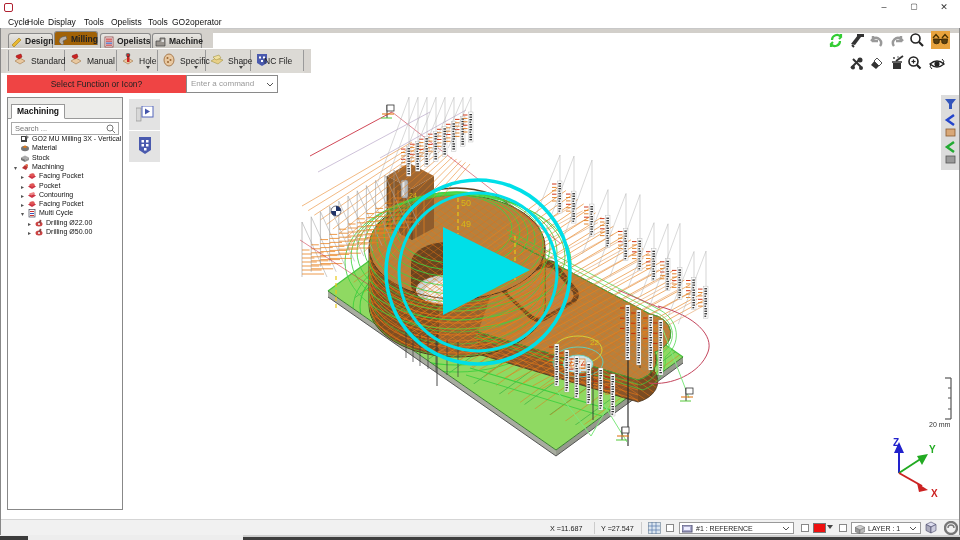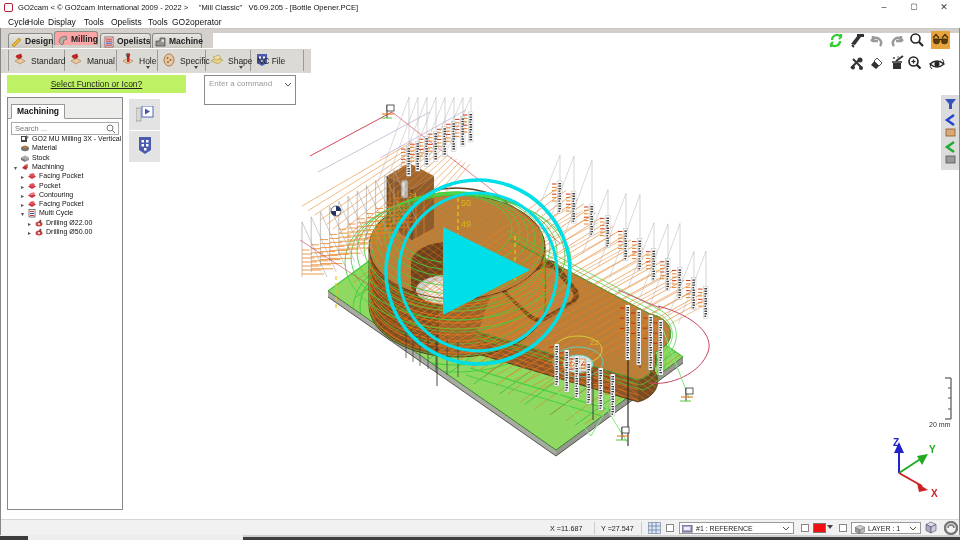--- a/index.html
+++ b/index.html
@@ -9,29 +9,29 @@
 #title-ic { left:4px; top:3px; width:9px; height:9px; border:1.5px solid #b02030; border-radius:2px; }
 #title-tx { left:18px; top:2.5px; font-size:7.6px; color:#111; white-space:pre; }
 .winbtn { top:1px; width:14px; height:13px; color:#333; font-size:9px; text-align:center; line-height:12px; }
 #menubar { left:0; top:15px; width:960px; height:14px; background:#fff; border-bottom:1px solid #c8c8c8; }
 .mi { position:absolute; top:2px; font-size:8.5px; color:#111; }
 #tabstrip { left:0; top:29px; width:960px; height:4px; background:#d2cfca; }
 #tabrow { left:0; top:30px; width:213px; height:18px; background:#d4d1cc; }
 .tab { position:absolute; top:3px; height:15px; background:linear-gradient(#e8e6e2,#ccc9c3);
   border:1px solid #8a8a8a; border-bottom:none; border-radius:3px 3px 0 0;
   font-size:8.5px; font-weight:bold; color:#222; padding:2px 4px 0 16px; }
-.tab.active { background:#fca5a5; top:1px; height:14px; z-index:3; }
+.tab.active { background:#a16207; top:1px; height:14px; z-index:3; }
 #toolrow { left:0; top:48px; width:311px; height:25px; background:#d8d5d0; border-top:1px solid #fff; }
 #toolgrp { position:absolute; left:6px; top:1px; width:298px; height:23px; background:#dcdad5; }
 .tbtn { position:absolute; top:0; height:23px; font-size:8.5px; color:#222; }
 .tsep { position:absolute; top:1px; width:1px; height:21px; background:#9a9a9a; }
 .darr { position:absolute; width:0; height:0; border-left:2.5px solid transparent; border-right:2.5px solid transparent; border-top:3px solid #444; }
 #selbar { left:0; top:73px; width:960px; height:22px; background:#fff; }
-#sellbl { position:absolute; left:7px; top:2px; width:179px; height:18px; background:#bef264; font-size:8.5px; color:#222; text-align:center; line-height:18px;text-decoration:underline; }
-#selcombo { position:absolute; left:186px; top:2px; width:92px; height:30px; background:#fff; border:1px solid #8a8a8a; font-size:8px; color:#999; line-height:16px; padding-left:4px;margin-left:18px; }
+#sellbl { position:absolute; left:7px; top:2px; width:179px; height:18px; background:#ef4444; font-size:8.5px; color:#222; text-align:center; line-height:18px; }
+#selcombo { position:absolute; left:186px; top:2px; width:92px; height:18px; background:#fff; border:1px solid #8a8a8a; font-size:8px; color:#999; line-height:16px; padding-left:4px; }
 #panel { left:7px; top:97px; width:116px; height:413px; background:#fff; border:1px solid #888; }
 #ptabs { position:absolute; left:0; top:0; width:114px; height:21px; background:#ececea; border-bottom:1px solid #999; }
 #ptab { position:absolute; left:3px; top:6px; height:15px; background:#fff; border:1px solid #999; border-bottom:1px solid #fff; font-size:8.5px; font-weight:bold; padding:1px 5px 0 5px; color:#111; }
 #psearch { position:absolute; left:3px; top:24px; width:108px; height:13px; border:1px solid #aaa; font-size:7.5px; color:#777; padding:1px 0 0 3px; }
 .trow { position:absolute; font-size:7px; color:#111; white-space:nowrap; }
 .chev { position:absolute; font-size:6px; color:#555; }
 #btn1,#btn2 { left:129px; width:31px; height:31px; background:#e3e3e3; }
 #rstrip { left:941px; top:95px; width:19px; height:75px; background:#dcdcdc; }
 #statusbar { left:0; top:519px; width:960px; height:16px; background:#f1f1f1; border-top:1px solid #d5d5d5; }
 .st { position:absolute; top:4px; font-size:7.2px; color:#222; }
@@ -1167,21 +1167,20 @@
 <line x1="948.0" y1="398.0" x2="951.0" y2="398.0" stroke="#555" stroke-width="1"></line>
 <line x1="948.0" y1="409.0" x2="951.0" y2="409.0" stroke="#555" stroke-width="1"></line>
 <text x="929" y="427" font-size="7" fill="#333">20 mm</text>
 <circle cx="478" cy="272" r="92" fill="none" stroke="#00dfe8" stroke-width="3.6"></circle>
 <circle cx="478" cy="272" r="79" fill="none" stroke="#00dfe8" stroke-width="3"></circle>
 <polygon points="443,227 443,315 530,270" fill="#00dfe8"></polygon>
 </svg>
 
 <div class="abs" id="titlebar" style="z-index:5">
  <div class="abs" id="title-ic"></div>
- <div class="abs" id="title-tx">GO2cam &lt; © GO2cam International 2009 - 2022 &gt;&nbsp;&nbsp;&nbsp;&nbsp;&nbsp;"Mill Classic"&nbsp;&nbsp;&nbsp;V6.09.205 - [Bottle Opener.PCE]</div>
  <div class="abs winbtn" style="left:877px">–</div>
  <div class="abs winbtn" style="left:907px;font-size:8px">▢</div>
  <div class="abs winbtn" style="left:937px">✕</div>
 </div>
 <div class="abs" id="menubar" style="z-index:5">
  <span class="mi" style="left:8px">Cycle</span>
     <span class="mi" style="left:27px">Hole</span>
  <span class="mi" style="left:48px">Display</span>
     <span class="mi" style="left:84px">Tools</span>
  <span class="mi" style="left:111px">Opelists</span>
@@ -1262,21 +1261,21 @@
       <span style="position:absolute;left:22px;top:7px">Shape</span>
       <div class="darr" style="left:33px;top:17px"></div>
     </div>
     <div class="tbtn" style="left:251px;width:51px">
       <svg style="position:absolute;left:4px;top:4px" width="14" height="14">
         <path d="M2,1 L12,1 L12,10 L7,13 L2,10 Z" fill="#4a5aae"></path>
         <rect x="4" y="3.5" width="2" height="2" fill="#fff"></rect>
         <rect x="8" y="3.5" width="2" height="2" fill="#fff"></rect>
         <rect x="6" y="7" width="2" height="2" fill="#fff"></rect>
       </svg>
-      <span style="position:absolute;left:6px;top:7px">NC File</span>
+      <span style="position:absolute;left:13px;top:7px">NC File</span>
     </div>
 </div>
 <svg class="abs" style="left:828px;top:32px;z-index:7" width="17" height="17">
     <path d="M4,8 A5,5 0 0 1 13,5 L11,7 M13,5 L13,2" fill="none" stroke="#33cc33" stroke-width="2.2"></path>
     <path d="M12,9 A5,5 0 0 1 3,12 L5,10 M3,12 L3,15" fill="none" stroke="#33cc33" stroke-width="2.2"></path>
   </svg>
 <svg class="abs" style="left:849px;top:32px;z-index:7" width="16" height="17">
     <path d="M2,12 L9,3 L12,5 L6,13 Z" fill="#333"></path>
     <rect x="8" y="2" width="7" height="3" fill="#333"></rect>
     <path d="M3,13 L5,15" stroke="#333" stroke-width="2"></path>

